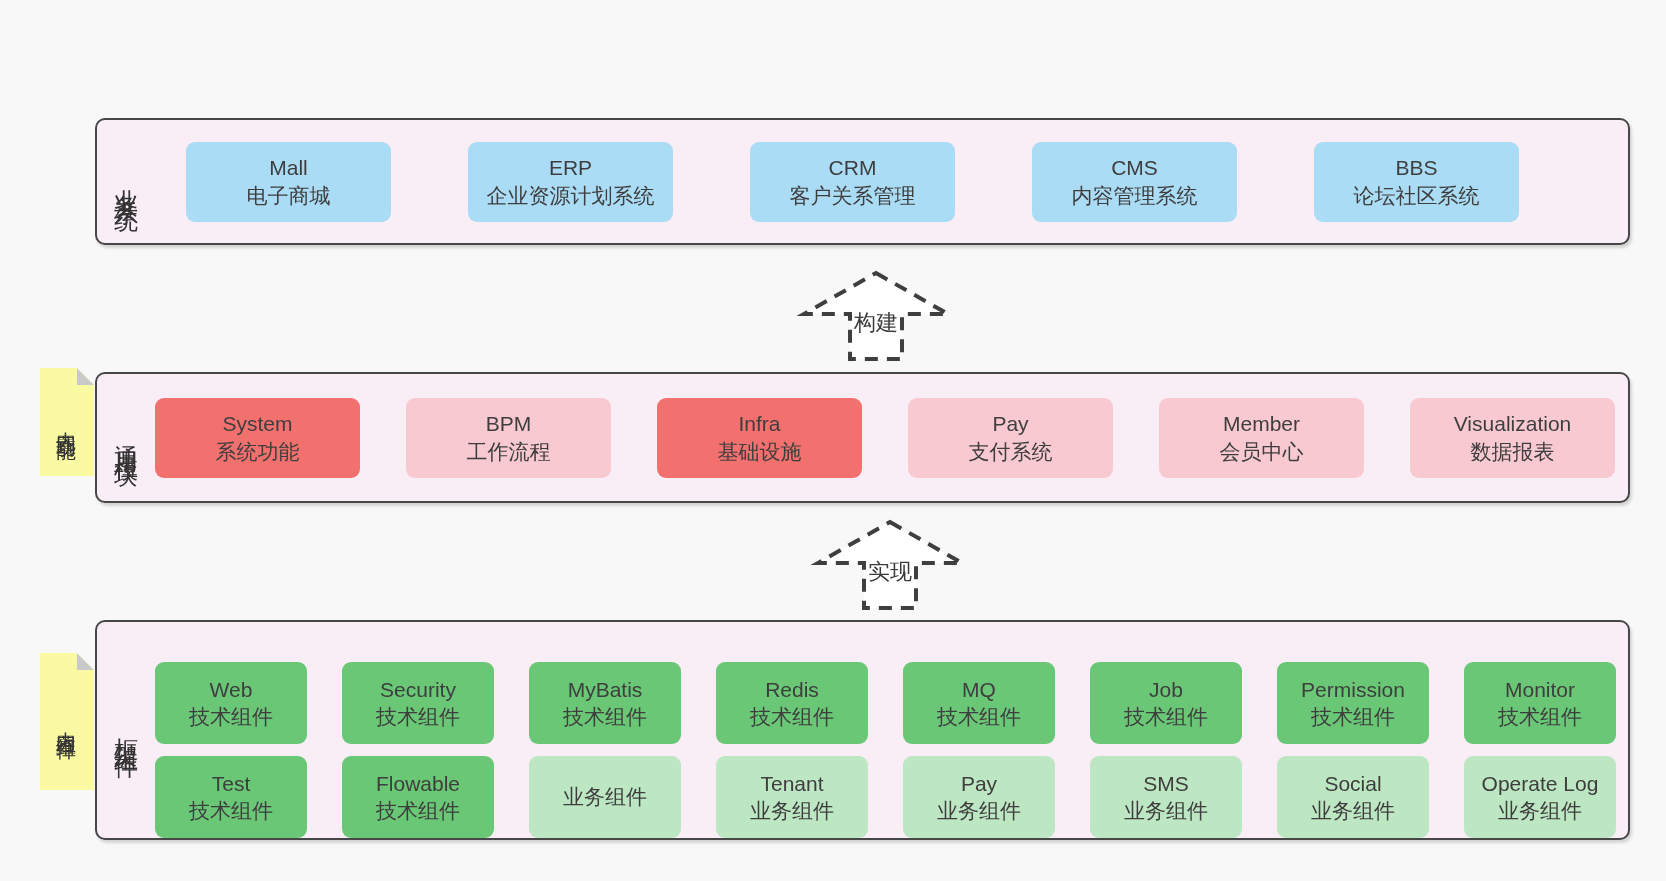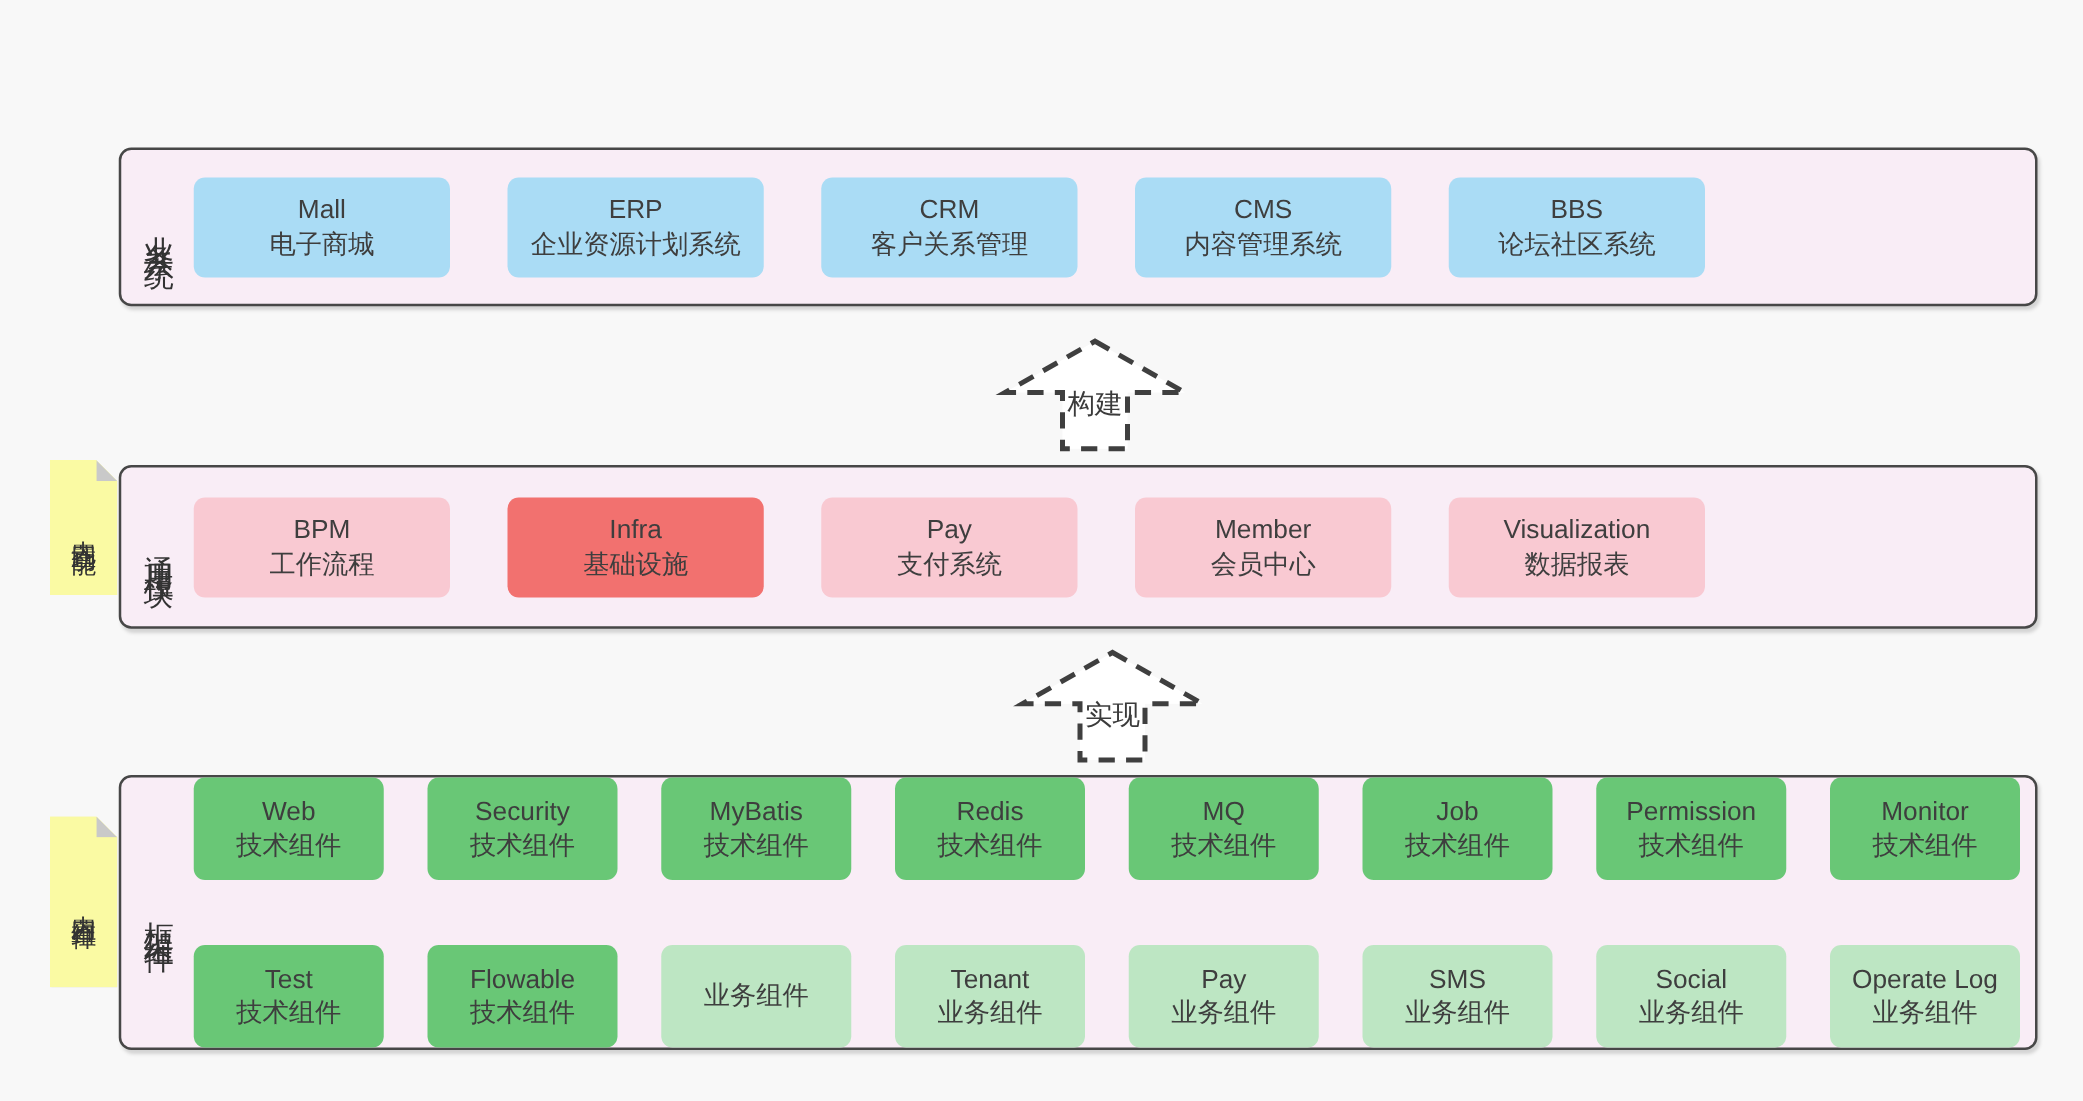--- a/index.html
+++ b/index.html
@@ -21,30 +21,30 @@
     position:absolute;left:13px;top:50%;transform:translateY(-50%);
     writing-mode:vertical-rl;text-orientation:upright;
     font-size:24px;letter-spacing:6px;color:#333;white-space:nowrap;
   }
   .row{
     position:absolute;left:58px;right:10px;top:0;bottom:0;
     display:flex;align-items:center;gap:46px;
   }
   .rows{
     position:absolute;left:58px;right:10px;top:0;bottom:0;
-    display:flex;flex-direction:column;justify-content:space-between;gap:28px;
+    display:flex;flex-direction:column;justify-content:flex-end;gap:12px;
   }
   .rows .subrow{display:flex;gap:35px;}
   .box{
     width:205px;height:80px;border-radius:9px;flex:none;
     display:flex;flex-direction:column;align-items:center;justify-content:center;
     text-align:center;font-size:21px;line-height:1.3;
   }
   .box.small{width:152px;height:82px;}
-  .blue{background:#aadcf5;}
+  .blue{background:#aadcf5;margin-left:31px;}
   .red{background:#f2716f;}
   .pink{background:#f9c9d2;}
   .green{background:#69c776;}
   .lightgreen{background:#bde6c3;}
   .note{
     position:absolute;left:40px;width:54px;background:#fafaa3;
     display:flex;align-items:center;justify-content:center;
     clip-path:polygon(0 0, calc(100% - 17px) 0, 100% 17px, 100% 100%, 0 100%);
     box-shadow:1px 1px 2px rgba(0,0,0,0.12);
   }
@@ -93,20 +93,24 @@
   </div>
 </div>
 
 <div class="note note-modules">
   <span class="fold"></span>
   <span class="ntext">内置功能</span>
 </div>
 <div class="layer layer-modules">
   <div class="vlabel">通用模块</div>
   <div class="row">
+    <div class="box red">
+      <span>System</span>
+      <span>系统功能</span>
+    </div>
     <div class="box pink">
       <span>BPM</span>
       <span>工作流程</span>
     </div>
     <div class="box red">
       <span>Infra</span>
       <span>基础设施</span>
     </div>
     <div class="box pink">
       <span>Pay</span>

